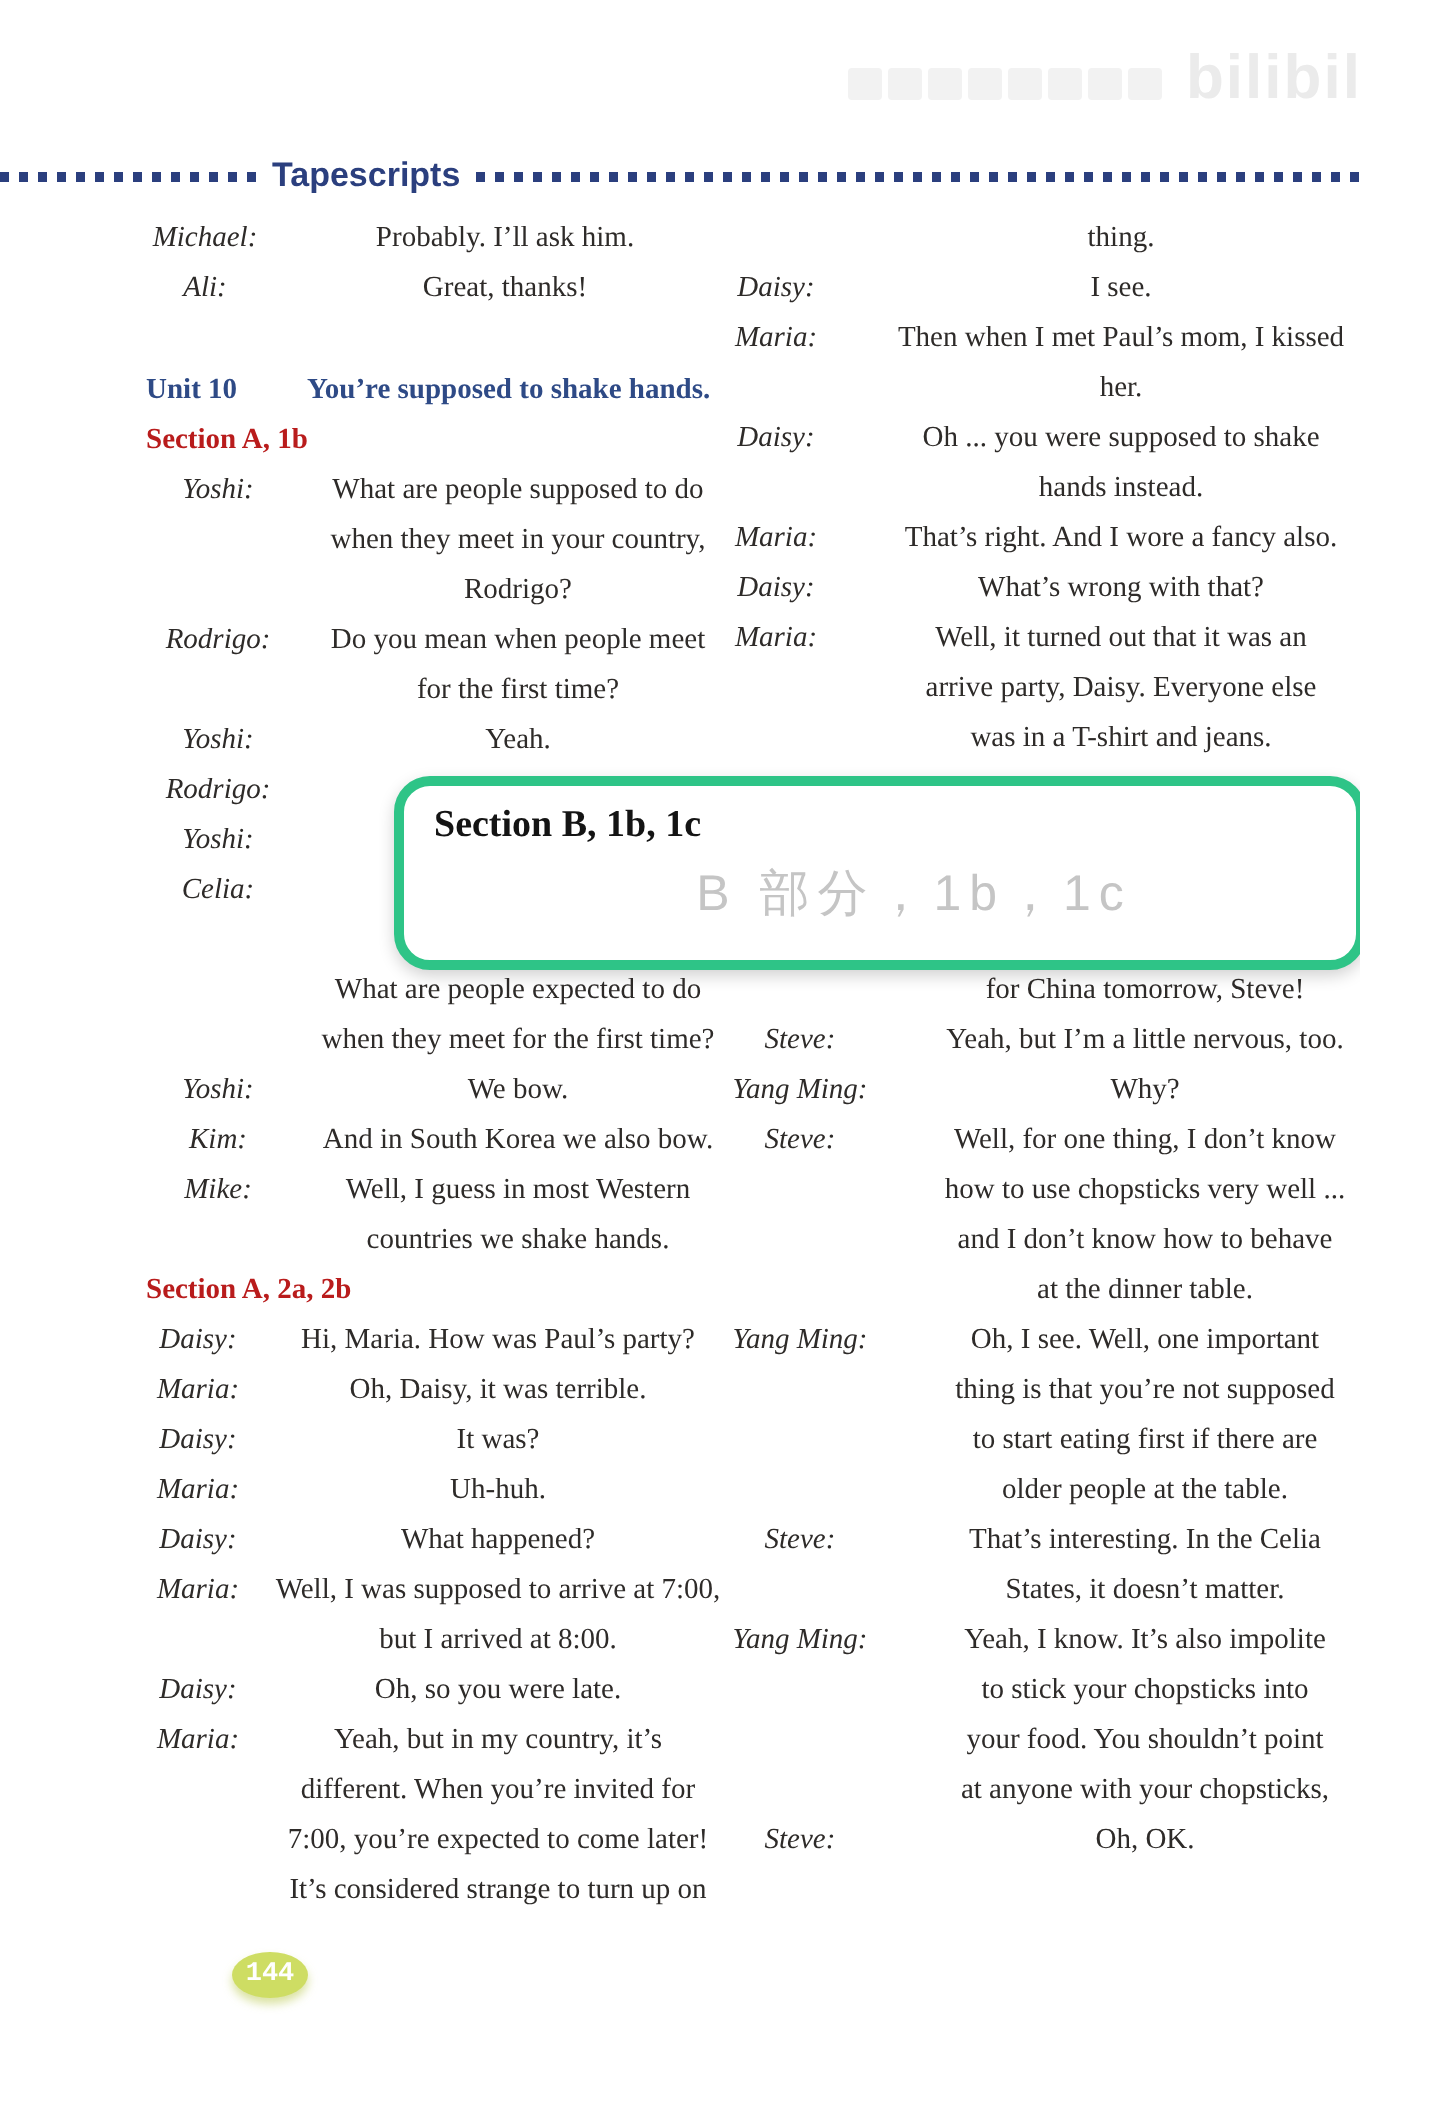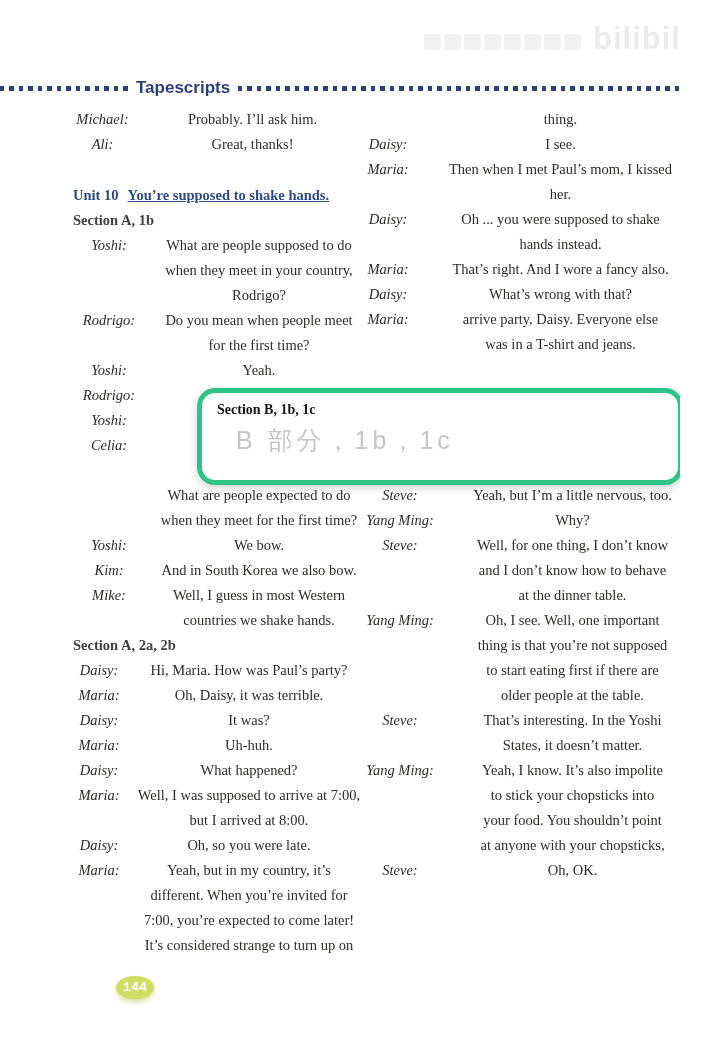--- a/index.html
+++ b/index.html
@@ -41,34 +41,34 @@
   .lines { flex:1; }
   .line { white-space:nowrap; }
 
   #col-left  .row[data-group="0"] .speaker { width:59px; }
   #col-left  .row[data-group="1"] .speaker { width:72px; }
   #col-left  .row[data-group="2"] .speaker { width:52px; }
   #col-right .row[data-group="0"] .speaker { width:50px; }
   #col-right .row[data-group="1"] .speaker { width:74px; }
 
   .unit { margin-top:26px; font-weight:bold; color:#2e4a86; display:flex; white-space:nowrap; }
-  .unit-title { margin-left:9px;text-decoration:underline; }
-  .section { font-weight:bold; color:#404040; white-space:nowrap; }
+  .unit-title { margin-left:35px; }
+  .section { font-weight:bold; color:#b91c1c; white-space:nowrap; }
   .gap { height:101px; }
 
   
   .popup {
     position:absolute; left:197px; top:388px; width:486px; height:97px;
     box-sizing:border-box; background:#ffffff;
     border:5px solid #2ec487; border-radius:18px;
     box-shadow:0 3px 8px rgba(0,0,0,0.18);
   }
-  .popup-title { font-weight:bold; font-size:14px; color:#141414; margin:9px 0 0 15px; white-space:nowrap; }
+  .popup-title { font-weight:bold; font-size:19px; color:#141414; margin:9px 0 0 15px; white-space:nowrap; }
   .popup-sub {
-    font-family:"Liberation Sans","DejaVu Sans",sans-serif;
+    text-align:center; font-family:"Liberation Sans","DejaVu Sans",sans-serif;
     font-size:25px; color:#c5c5c5; margin-top:6px; letter-spacing:4px; white-space:nowrap;padding-left:34px;
   }
 
   
   .badge {
     position:absolute; left:116px; top:976px; width:38px; height:23px;
     background:#cedd63; border-radius:50%;
     color:#ffffff; font-family:Liberation Mono, monospace; font-weight:bold; font-size:13.5px;
     display:flex; align-items:center; justify-content:center;
     box-shadow:0 3px 5px rgba(205,216,130,0.75);
@@ -267,20 +267,21 @@
       </div>
       <div class="row" data-group="0">
         <span class="speaker">Daisy:</span>
         <div class="lines">
           <div class="line">What’s wrong with that?</div>
         </div>
       </div>
       <div class="row" data-group="0">
         <span class="speaker">Maria:</span>
         <div class="lines">
+          <div class="line">Well, it turned out that it was an</div>
           <div class="line">arrive party, Daisy. Everyone else</div>
           <div class="line">was in a T-shirt and jeans.</div>
         </div>
       </div>
       <div class="gap"></div>
       <div class="row" data-group="1">
         <span class="speaker"></span>
         <div class="lines">
           <div class="line">for China tomorrow, Steve!</div>
         </div>
@@ -294,37 +295,38 @@
       <div class="row" data-group="1">
         <span class="speaker">Yang Ming:</span>
         <div class="lines">
           <div class="line">Why?</div>
         </div>
       </div>
       <div class="row" data-group="1">
         <span class="speaker">Steve:</span>
         <div class="lines">
           <div class="line">Well, for one thing, I don’t know</div>
+          <div class="line">how to use chopsticks very well ...</div>
           <div class="line">and I don’t know how to behave</div>
           <div class="line">at the dinner table.</div>
         </div>
       </div>
       <div class="row" data-group="1">
         <span class="speaker">Yang Ming:</span>
         <div class="lines">
           <div class="line">Oh, I see. Well, one important</div>
           <div class="line">thing is that you’re not supposed</div>
           <div class="line">to start eating first if there are</div>
           <div class="line">older people at the table.</div>
         </div>
       </div>
       <div class="row" data-group="1">
         <span class="speaker">Steve:</span>
         <div class="lines">
-          <div class="line">That’s interesting. In the Yoshi</div>
+          <div class="line">That’s interesting. In the Celia</div>
           <div class="line">States, it doesn’t matter.</div>
         </div>
       </div>
       <div class="row" data-group="1">
         <span class="speaker">Yang Ming:</span>
         <div class="lines">
           <div class="line">Yeah, I know. It’s also impolite</div>
           <div class="line">to stick your chopsticks into</div>
           <div class="line">your food. You shouldn’t point</div>
           <div class="line">at anyone with your chopsticks,</div>

